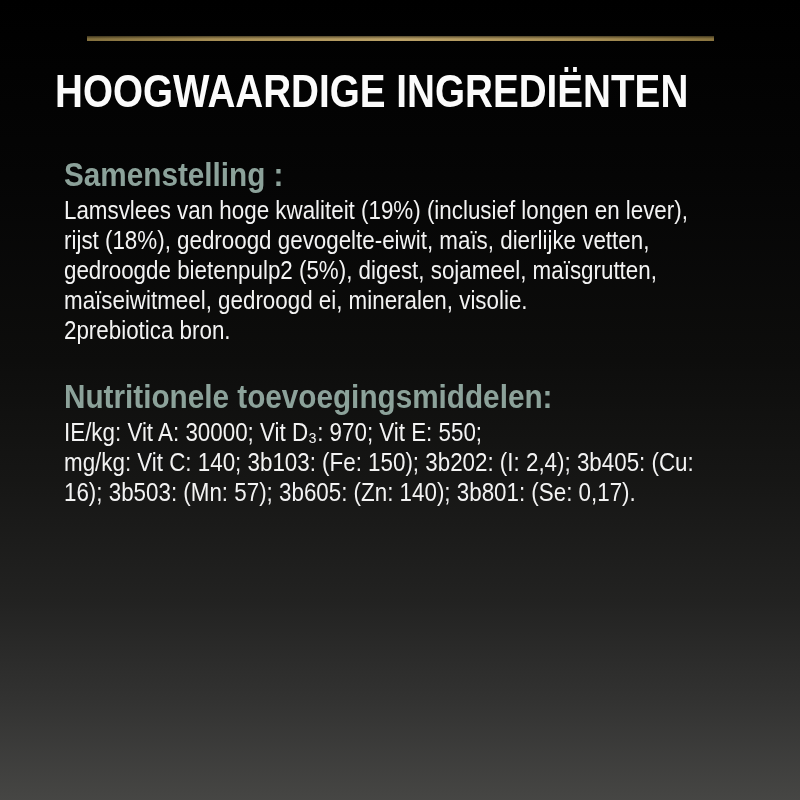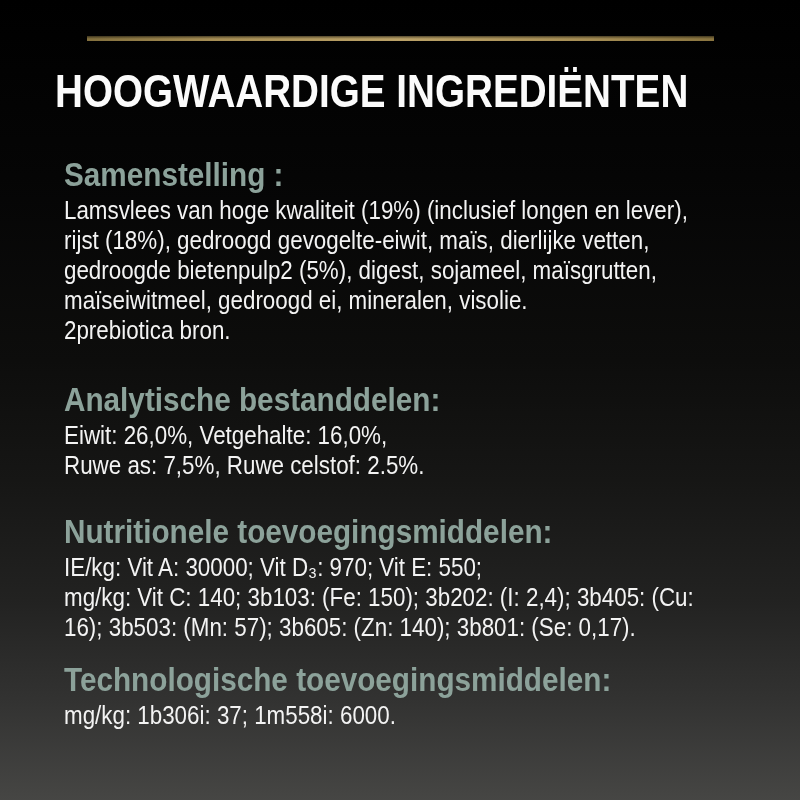--- a/index.html
+++ b/index.html
@@ -74,31 +74,22 @@
 
   <div>
     <div class="section-heading mt-sec1">Samenstelling :</div>
     <div class="body-line">Lamsvlees van hoge kwaliteit (19%) (inclusief longen en lever),</div>
     <div class="body-line">rijst (18%), gedroogd gevogelte-eiwit, maïs, dierlijke vetten,</div>
     <div class="body-line">gedroogde bietenpulp2 (5%), digest, sojameel, maïsgrutten,</div>
     <div class="body-line">maïseiwitmeel, gedroogd ei, mineralen, visolie.</div>
     <div class="body-line">2prebiotica bron.</div>
   </div>
 
-  <div>
-    <div class="section-heading mt-sec2">Analytische bestanddelen:</div>
-    <div class="body-line">Eiwit: 26,0%, Vetgehalte: 16,0%,</div>
-    <div class="body-line">Ruwe as: 7,5%, Ruwe celstof: 2.5%.</div>
-  </div>
 
   <div>
     <div class="section-heading mt-sec3">Nutritionele toevoegingsmiddelen:</div>
     <div class="body-line">IE/kg: Vit A: 30000; Vit D₃: 970; Vit E: 550;</div>
     <div class="body-line">mg/kg: Vit C: 140; 3b103: (Fe: 150); 3b202: (I: 2,4); 3b405: (Cu:</div>
     <div class="body-line">16); 3b503: (Mn: 57); 3b605: (Zn: 140); 3b801: (Se: 0,17).</div>
   </div>
 
-  <div>
-    <div class="section-heading mt-sec4">Technologische toevoegingsmiddelen:</div>
-    <div class="body-line">mg/kg: 1b306i: 37; 1m558i: 6000.</div>
-  </div>
 
 </div>
 
 </body></html>

